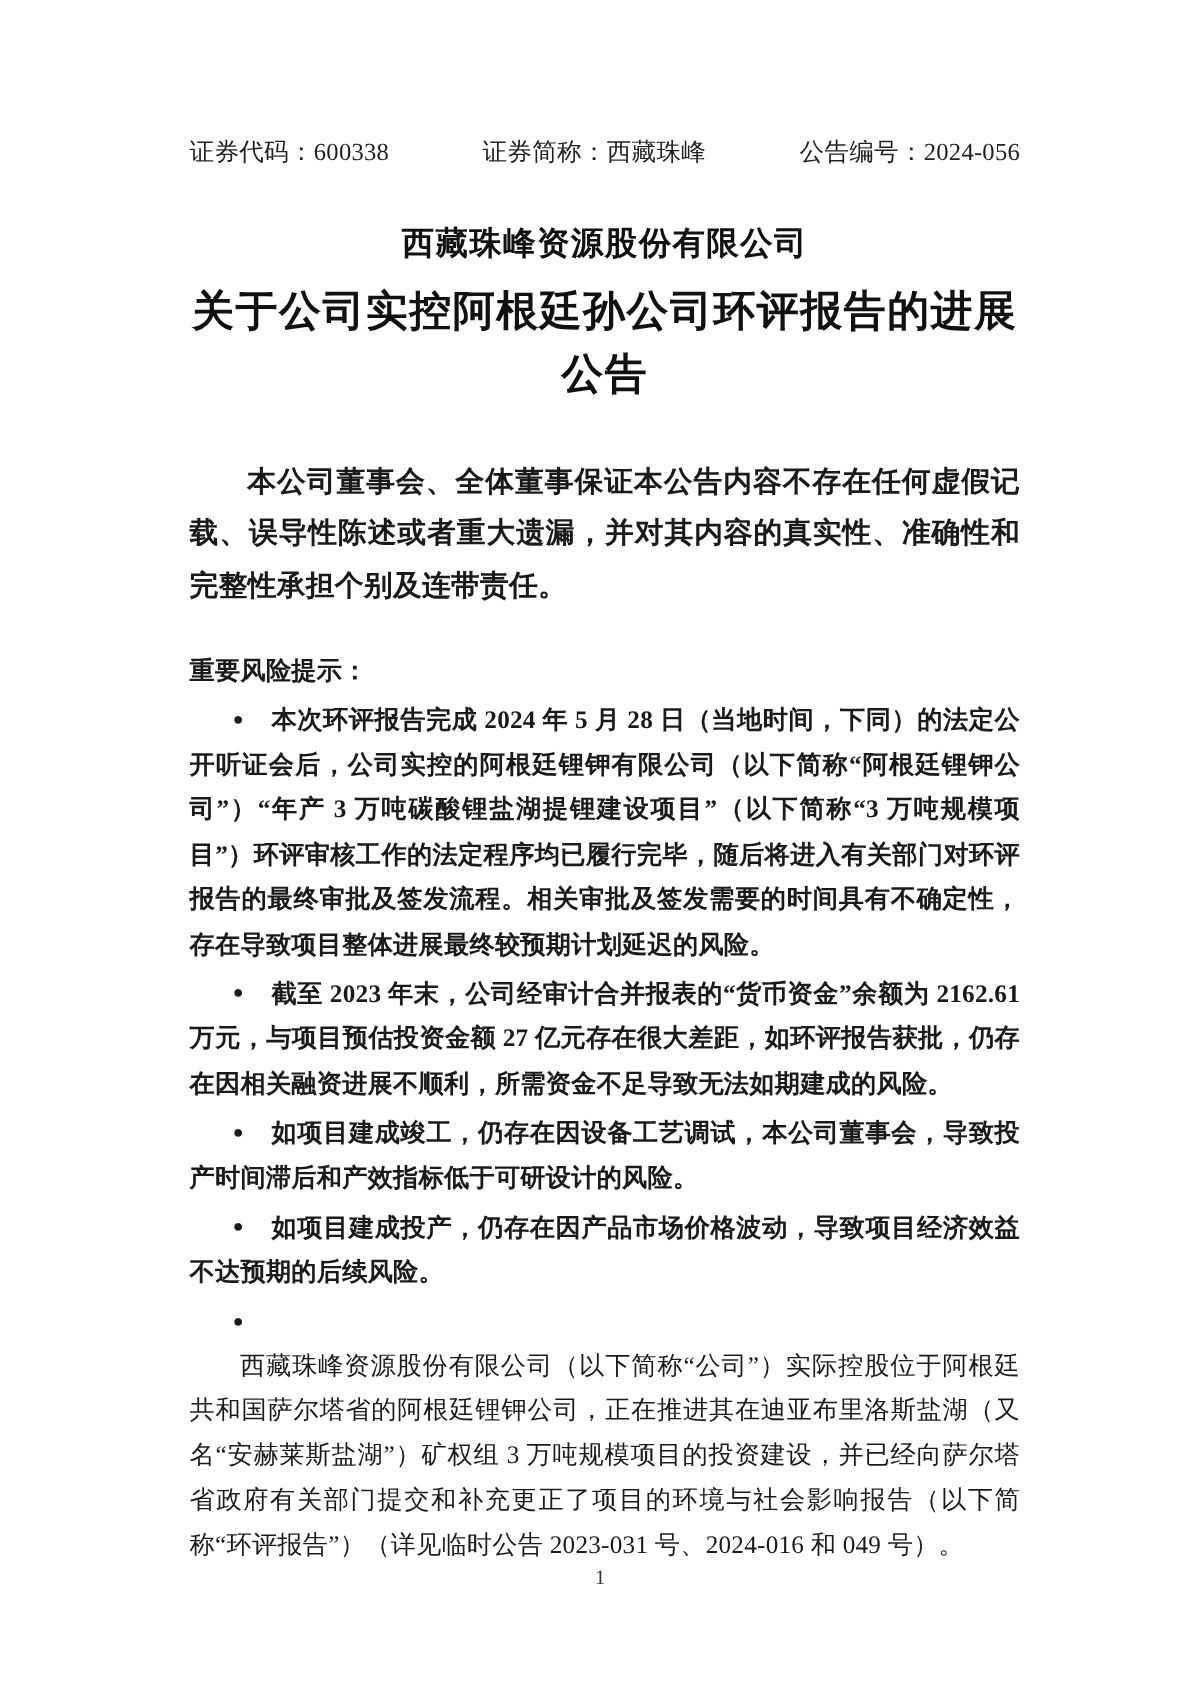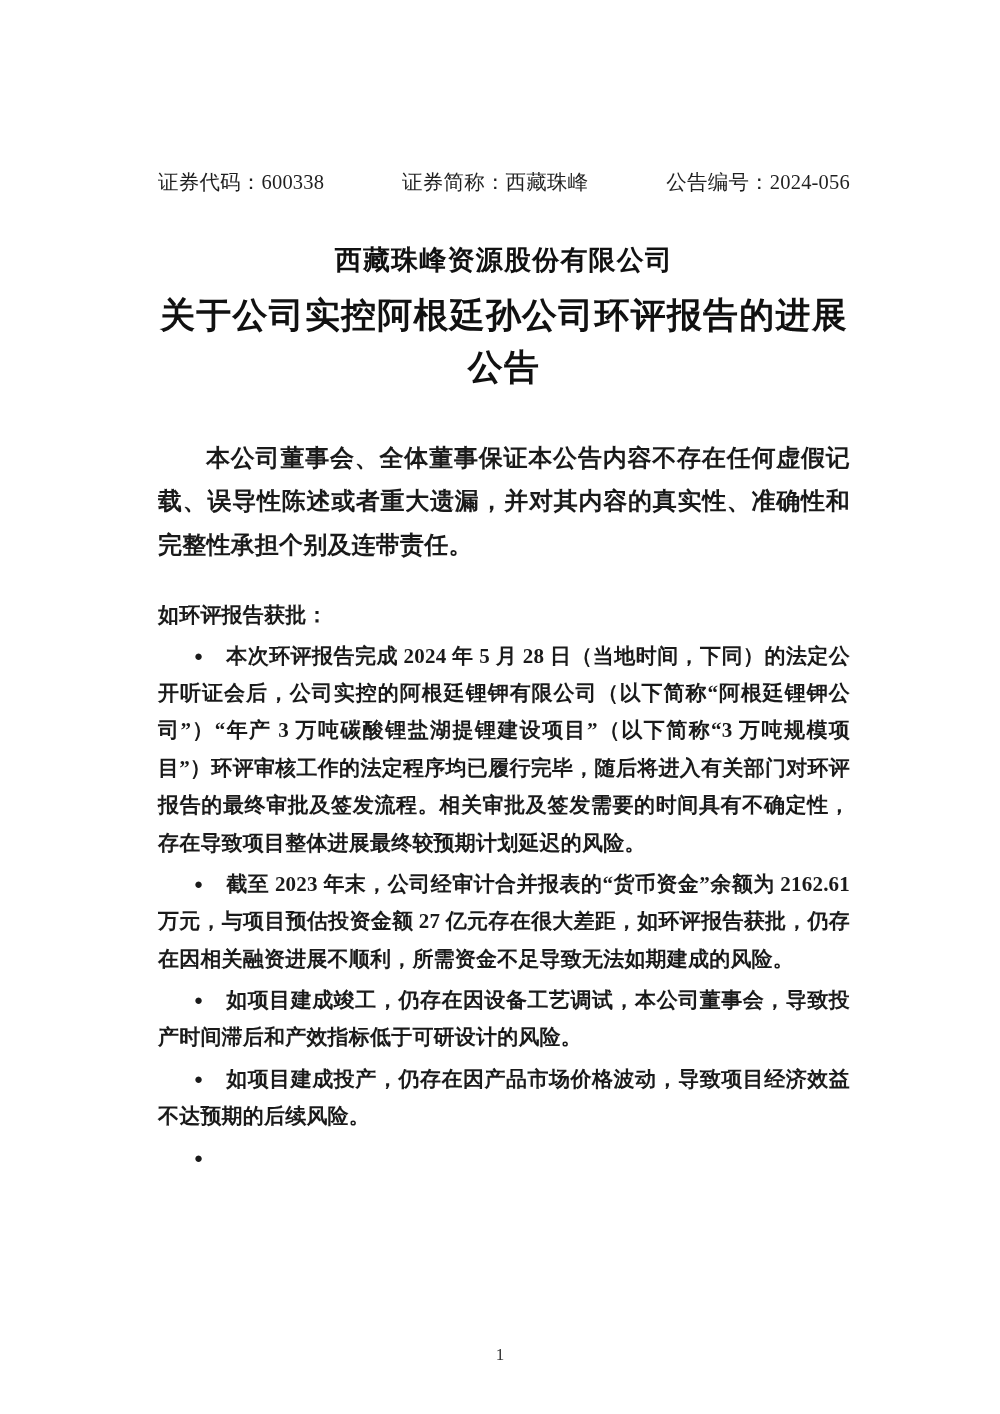--- a/index.html
+++ b/index.html
@@ -12,23 +12,22 @@
     height: 1414px;
     font-family: "Liberation Serif", "DejaVu Serif", serif;
     color: #1a1a1a;
     -webkit-font-smoothing: antialiased;
   }
   .page {
     position: relative;
     width: 1000px;
     height: 1129px;
     box-sizing: border-box;
-    padding: 16px 150px 0 158px;
+    padding: 0 150px 0 158px;
     background: #ffffff;
-    margin-top: 40px;
   }
 
   
   .doc-header {
     display: flex;
     justify-content: space-between;
     align-items: baseline;
     padding-top: 112px;
     font-size: 20.5px;
     letter-spacing: 0.2px;
@@ -132,21 +131,21 @@
     <div class="hdr-right">公告编号：2024-056</div>
   </div>
 
   <div class="title-block">
     <div class="title-line-1">西藏珠峰资源股份有限公司</div>
     <div class="title-line-2">关于公司实控阿根廷孙公司环评报告的进展公告</div>
   </div>
 
   <div class="disclaimer">本公司董事会、全体董事保证本公告内容不存在任何虚假记载、误导性陈述或者重大遗漏，并对其内容的真实性、准确性和完整性承担个别及连带责任。</div>
 
-  <div class="risk-heading">如环评报告获批：</div>
+  <div class="risk-heading">重要风险提示：</div>
 
   <ul class="bullet-list">
     <li class="bullet-item">
       <span class="dot">●</span>
       <span>本次环评报告完成 2024 年 5 月 28 日（当地时间，下同）的法定公开听证会后，公司实控的阿根廷锂钾有限公司（以下简称“阿根廷锂钾公司”）“年产 3 万吨碳酸锂盐湖提锂建设项目”（以下简称“3 万吨规模项目”）环评审核工作的法定程序均已履行完毕，随后将进入有关部门对环评报告的最终审批及签发流程。相关审批及签发需要的时间具有不确定性，存在导致项目整体进展最终较预期计划延迟的风险。</span>
     </li>
     <li class="bullet-item">
       <span class="dot">●</span>
       <span>截至 2023 年末，公司经审计合并报表的“货币资金”余额为 2162.61 万元，与项目预估投资金额 27 亿元存在很大差距，如环评报告获批，仍存在因相关融资进展不顺利，所需资金不足导致无法如期建成的风险。</span>
     </li>
@@ -156,16 +155,17 @@
     </li>
     <li class="bullet-item">
       <span class="dot">●</span>
       <span>如项目建成投产，仍存在因产品市场价格波动，导致项目经济效益不达预期的后续风险。</span>
     </li>
     <li class="bullet-item">
       <span class="dot">●</span>
     </li>
   </ul>
 
+  <div class="closing-para">西藏珠峰资源股份有限公司（以下简称“公司”）实际控股位于阿根廷共和国萨尔塔省的阿根廷锂钾公司，正在推进其在迪亚布里洛斯盐湖（又名“安赫莱斯盐湖”）矿权组 3 万吨规模项目的投资建设，并已经向萨尔塔省政府有关部门提交和补充更正了项目的环境与社会影响报告（以下简称“环评报告”）（详见临时公告 2023-031 号、2024-016 和 049 号）。</div>
 
   <div class="page-number">1</div>
 
 </div>
 
 </body></html>

